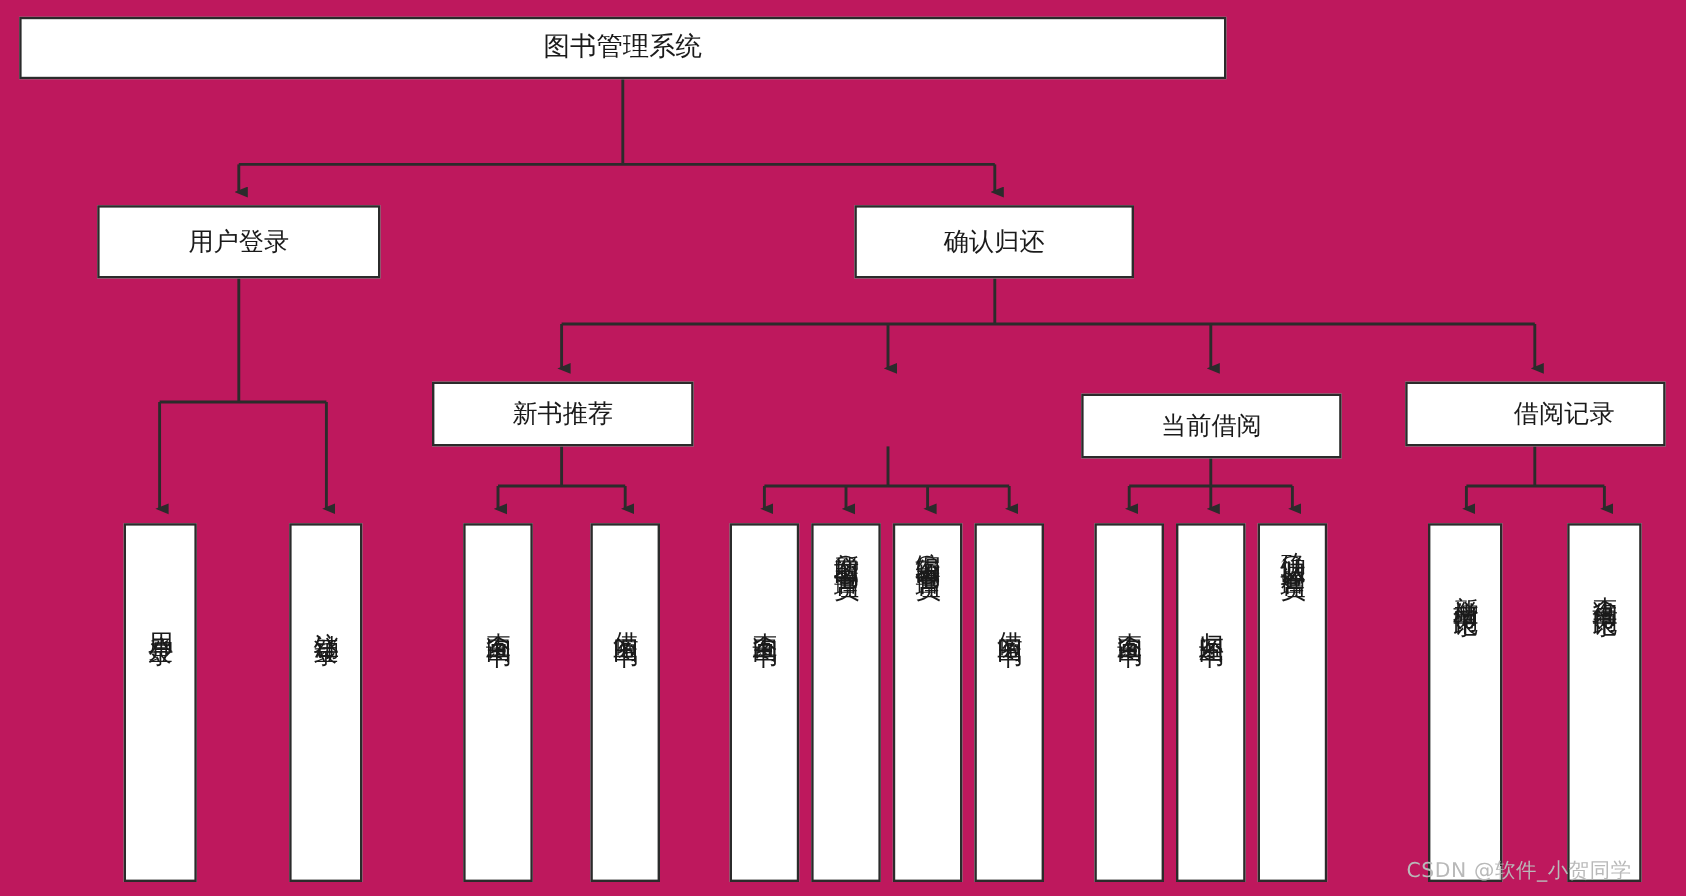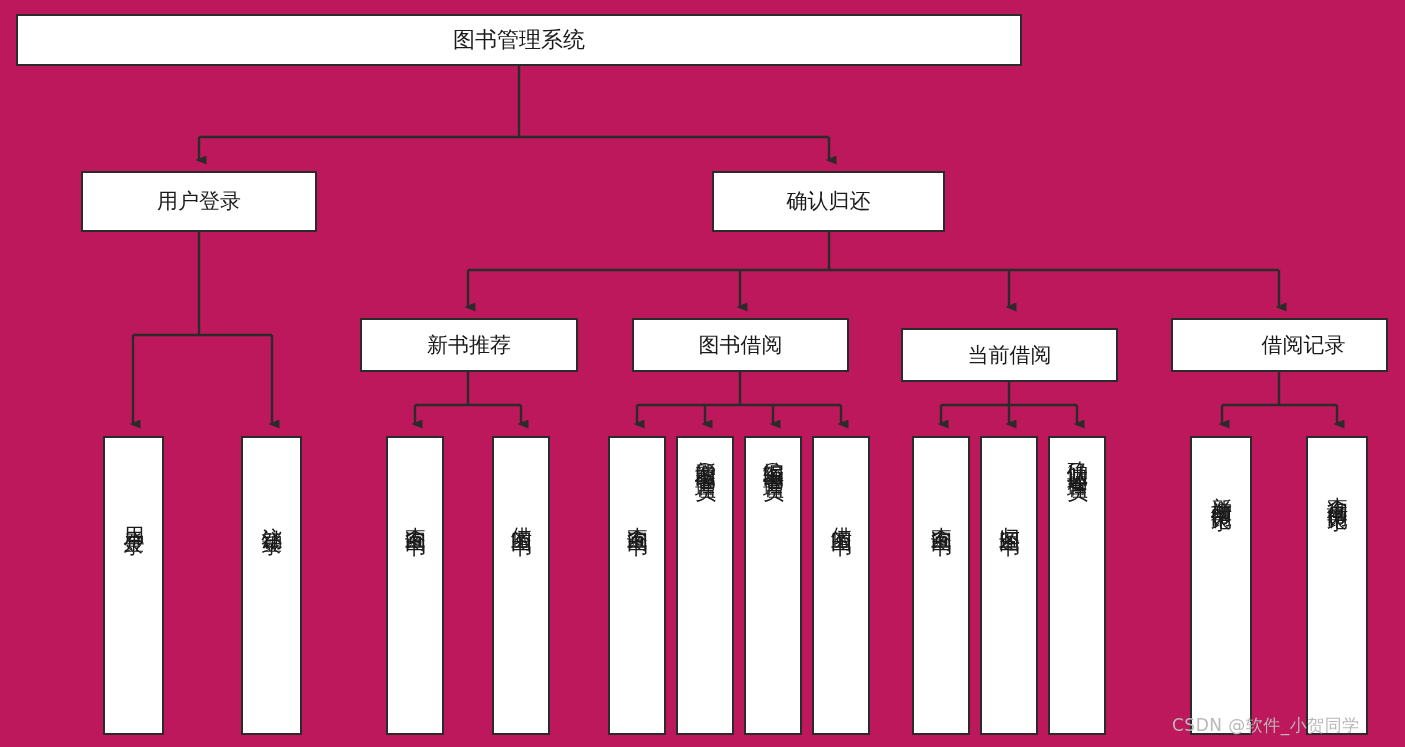--- a/index.html
+++ b/index.html
@@ -132,23 +132,20 @@
   <div class="node horizontal" style="left:81px; top:171px; width:236px; height:61px;">
     <span class="label">用户登录</span>
   </div>
   <div class="node horizontal" style="left:712px; top:171px; width:233px; height:61px;">
     <span class="label">确认归还</span>
   </div>
 
   <div class="node horizontal" style="left:360px; top:318px; width:218px; height:54px;">
     <span class="label">新书推荐</span>
   </div>
-  <div class="node horizontal" style="left:632px; top:318px; width:217px; height:54px;">
-    <span class="label">图书借阅</span>
-  </div>
   <div class="node horizontal" style="left:901px; top:328px; width:217px; height:54px;">
     <span class="label">当前借阅</span>
   </div>
   <div class="node horizontal" style="left:1171px; top:318px; width:217px; height:54px;padding-left:48px;">
     <span class="label">借阅记录</span>
   </div>
 
   <div class="node vertical" style="left:103px; top:436px; width:61px; height:299px; padding-top:72px;">
     <span class="label">用户登录</span>
   </div>

